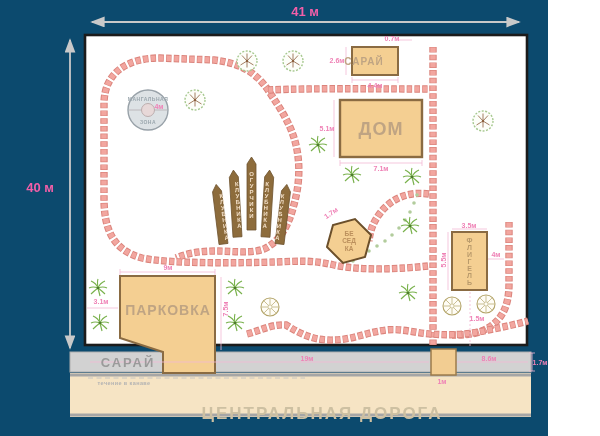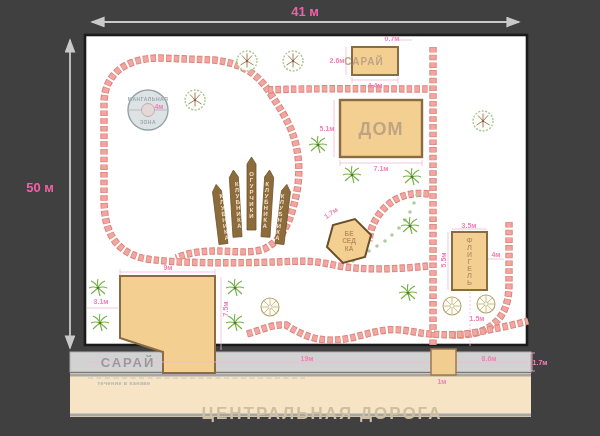--- a/index.html
+++ b/index.html
@@ -1,16 +1,16 @@
 <!DOCTYPE html>
 <html><head>
 <meta charset="utf-8">
 <style>
   html,body{margin:0;padding:0;background:#ffffff;}
-  .stage{position:relative;width:600px;height:436px;background:#404040;overflow:hidden;
+  .stage{position:relative;width:548px;height:436px;background:#0c4a6e;overflow:hidden;
          font-family:"Liberation Sans",sans-serif;}
   .stage svg{position:absolute;left:0;top:0;}
   .lbl{position:absolute;white-space:nowrap;transform:translate(-50%,-50%);}
   .scale-label{font-size:13px;font-weight:bold;color:#f45fa8;}
   .dim{font-size:7px;font-weight:bold;color:#ef82b6;}
   .bldg{font-weight:bold;color:#bfa483;letter-spacing:1px;}
   .shed-l{font-size:10px;}
   .house-l{font-size:18px;}
   .park-l{font-size:14px;}
   .vtext{writing-mode:vertical-rl;text-orientation:upright;}
@@ -206,21 +206,21 @@
     <line x1="470" y1="292" x2="470" y2="348" stroke-dasharray="2 2"></line>
     <line x1="90" y1="362" x2="429" y2="362"></line>
         <line x1="457" y1="362" x2="528" y2="362"></line>
     <line x1="532" y1="353" x2="532" y2="371"></line>
         <line x1="529" y1="353" x2="535" y2="353"></line>
         <line x1="529" y1="371" x2="535" y2="371"></line>
   </g>
 </svg>
 
 <div class="lbl scale-label" style="left:305px;top:11px;">41 м</div>
-<div class="lbl scale-label" style="left:40px;top:187px;">50 м</div>
+<div class="lbl scale-label" style="left:40px;top:187px;">40 м</div>
 
 <div class="lbl bbq-t" style="left:148px;top:99px;">МАНГАЛЬНАЯ</div>
 <div class="lbl bbq-t" style="left:148px;top:122px;">ЗОНА</div>
 <div class="lbl dim" style="left:159px;top:106px;">4м</div>
 
 <div class="lbl bldg shed-l" style="left:364px;top:61px;">САРАЙ</div>
 <div class="lbl dim" style="left:392px;top:38px;">0.7м</div>
 <div class="lbl dim" style="left:337px;top:60px;">2.6м</div>
 <div class="lbl dim" style="left:375px;top:85px;">4.4м</div>
 
@@ -238,20 +238,21 @@
 СЕД
 КА</div>
 <div class="lbl dim" style="left:331px;top:213px;transform:translate(-50%,-50%) rotate(-35deg);">1.7м</div>
 
 <div class="lbl vtext annex-l" style="left:469.5px;top:261px;">ФЛИГЕЛЬ</div>
 <div class="lbl dim" style="left:469px;top:225px;">3.5м</div>
 <div class="lbl dim" style="left:443px;top:260px;transform:translate(-50%,-50%) rotate(-90deg);">5.5м</div>
 <div class="lbl dim" style="left:496px;top:254px;">4м</div>
 <div class="lbl dim" style="left:477px;top:318px;">1.5м</div>
 
+<div class="lbl bldg park-l" style="left:168px;top:310px;">ПАРКОВКА</div>
 <div class="lbl dim" style="left:168px;top:267px;">9м</div>
 <div class="lbl dim" style="left:101px;top:301px;">3.1м</div>
 <div class="lbl dim" style="left:225px;top:309px;transform:translate(-50%,-50%) rotate(-90deg);">7.5м</div>
 
 <div class="lbl ditch-l" style="left:128px;top:362px;">САРАЙ</div>
 <div class="lbl flow-l" style="left:124px;top:383px;">течение в канаве</div>
 <div class="lbl dim" style="left:307px;top:358px;">19м</div>
 <div class="lbl dim" style="left:442px;top:381px;">1м</div>
 <div class="lbl dim" style="left:489px;top:358px;">8.6м</div>
 <div class="lbl dim" style="left:540px;top:362px;">1.7м</div>

